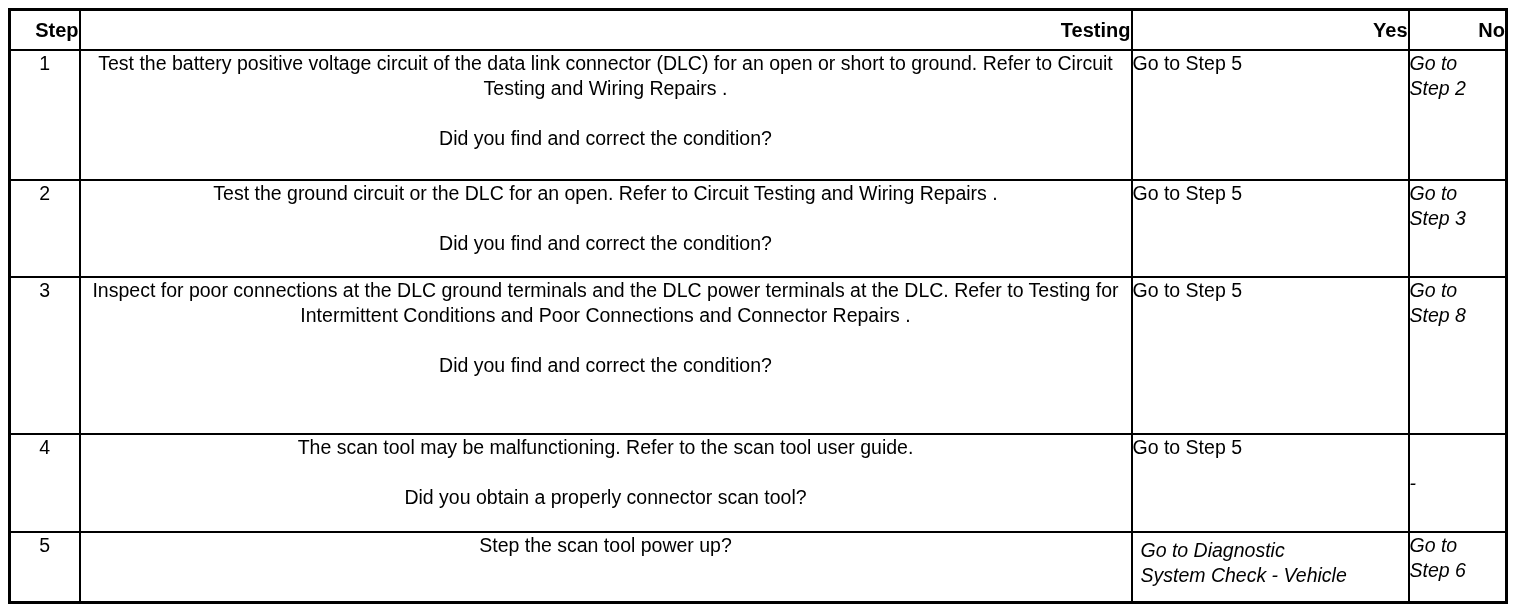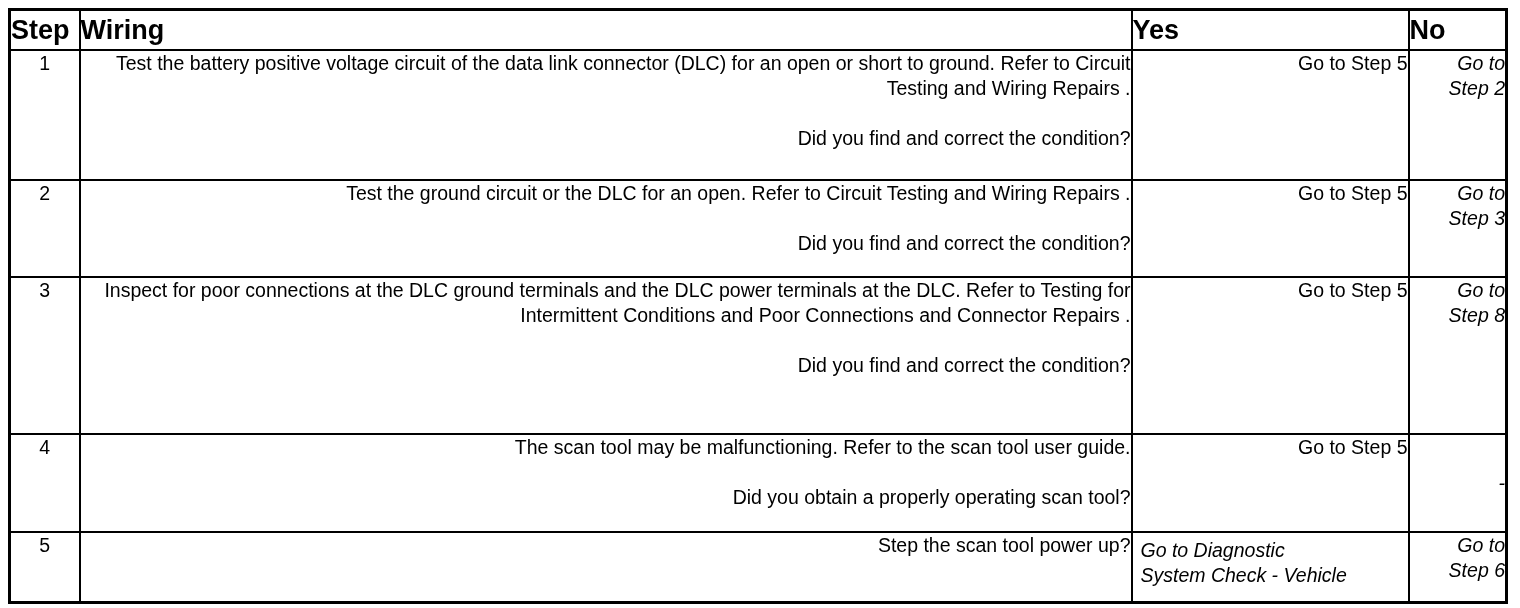--- a/index.html
+++ b/index.html
@@ -45,44 +45,44 @@
   
   col.c-step   { width: 70px; }
   col.c-action { width: 1052px; }
   col.c-yes    { width: 277px; }
   col.c-no     { width: 98px; }
 
   
   tr.head-row th {
     height: 38px;
     font-weight: bold;
-    font-size: 27px;
-    text-align: left;
+    font-size: 20px;
+    text-align: right;
     vertical-align: middle;
   }
 
   
   td.step-cell {
     text-align: center;
     vertical-align: middle;
     font-size: 19.5px;
   }
 
   
   td.action-cell {
-    text-align: right;
+    text-align: center;
     vertical-align: top;
     padding: 5px 6px 4px 8px;
   }
   .action-para { margin: 0; }
   .action-gap  { height: 25px; }
 
   
   td.yn-cell {
-    text-align: right;
+    text-align: left;
     vertical-align: bottom;
     padding: 0 4px 5px 4px;
   }
   td.yn-cell.mid {
     vertical-align: middle;
     padding-bottom: 0;
   }
   td.yn-cell.topleft {
     text-align: left;
     vertical-align: top;
@@ -97,21 +97,21 @@
   <table class="diag">
     <colgroup>
       <col class="c-step">
       <col class="c-action">
       <col class="c-yes">
       <col class="c-no">
     </colgroup>
     <thead>
       <tr class="head-row">
         <th>Step</th>
-        <th>Wiring</th>
+        <th>Testing</th>
         <th>Yes</th>
         <th>No</th>
       </tr>
     </thead>
     <tbody>
 
       <tr style="height:130px;">
         <td class="step-cell">1</td>
         <td class="action-cell">
           <p class="action-para">Test the battery positive voltage circuit of the data link connector (DLC) for an open or short to ground. Refer to Circuit Testing and Wiring Repairs .</p>
@@ -151,21 +151,21 @@
           <span class="yn-line">Go to</span>
           <span class="yn-line">Step 8</span>
         </td>
       </tr>
 
       <tr style="height:98px;">
         <td class="step-cell">4</td>
         <td class="action-cell">
           <p class="action-para">The scan tool may be malfunctioning. Refer to the scan tool user guide.</p>
           <div class="action-gap"></div>
-          <p class="action-para">Did you obtain a properly operating scan tool?</p>
+          <p class="action-para">Did you obtain a properly connector scan tool?</p>
         </td>
         <td class="yn-cell">Go to Step 5</td>
         <td class="yn-cell mid">
           <span class="yn-line">-</span>
         </td>
       </tr>
 
       <tr style="height:70px;">
         <td class="step-cell">5</td>
         <td class="action-cell">

